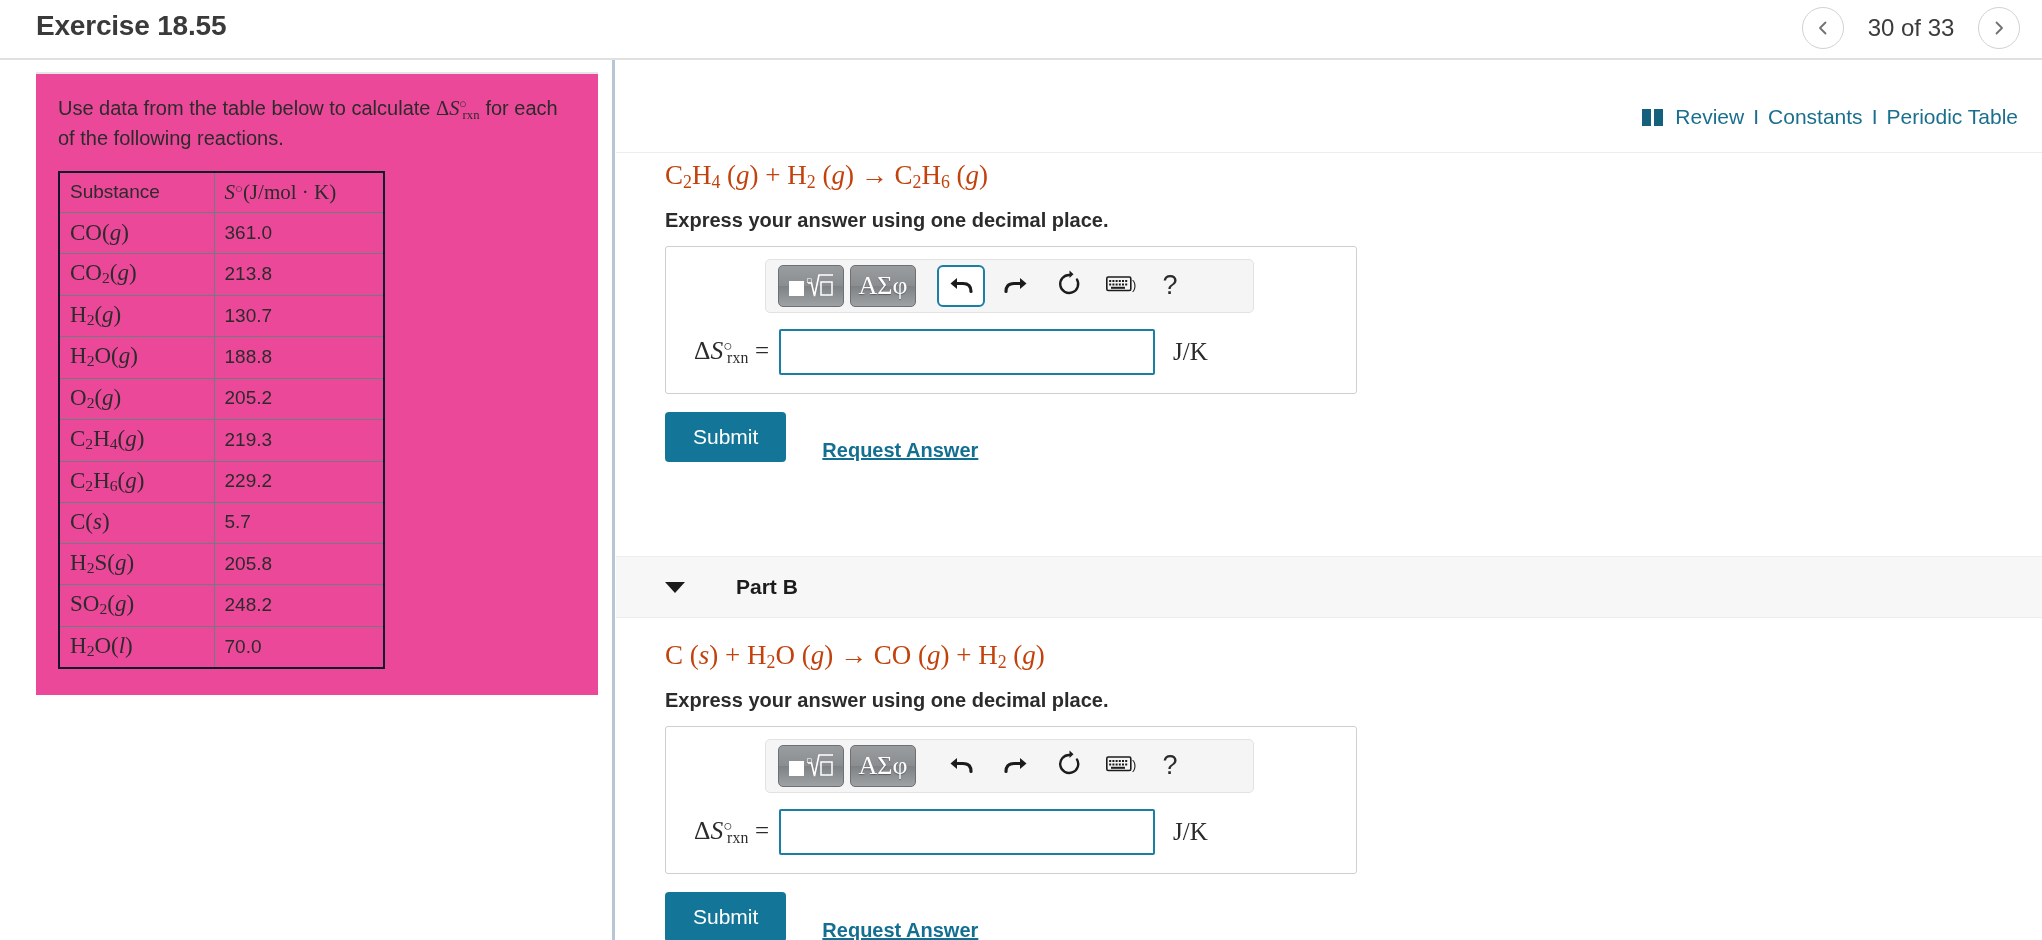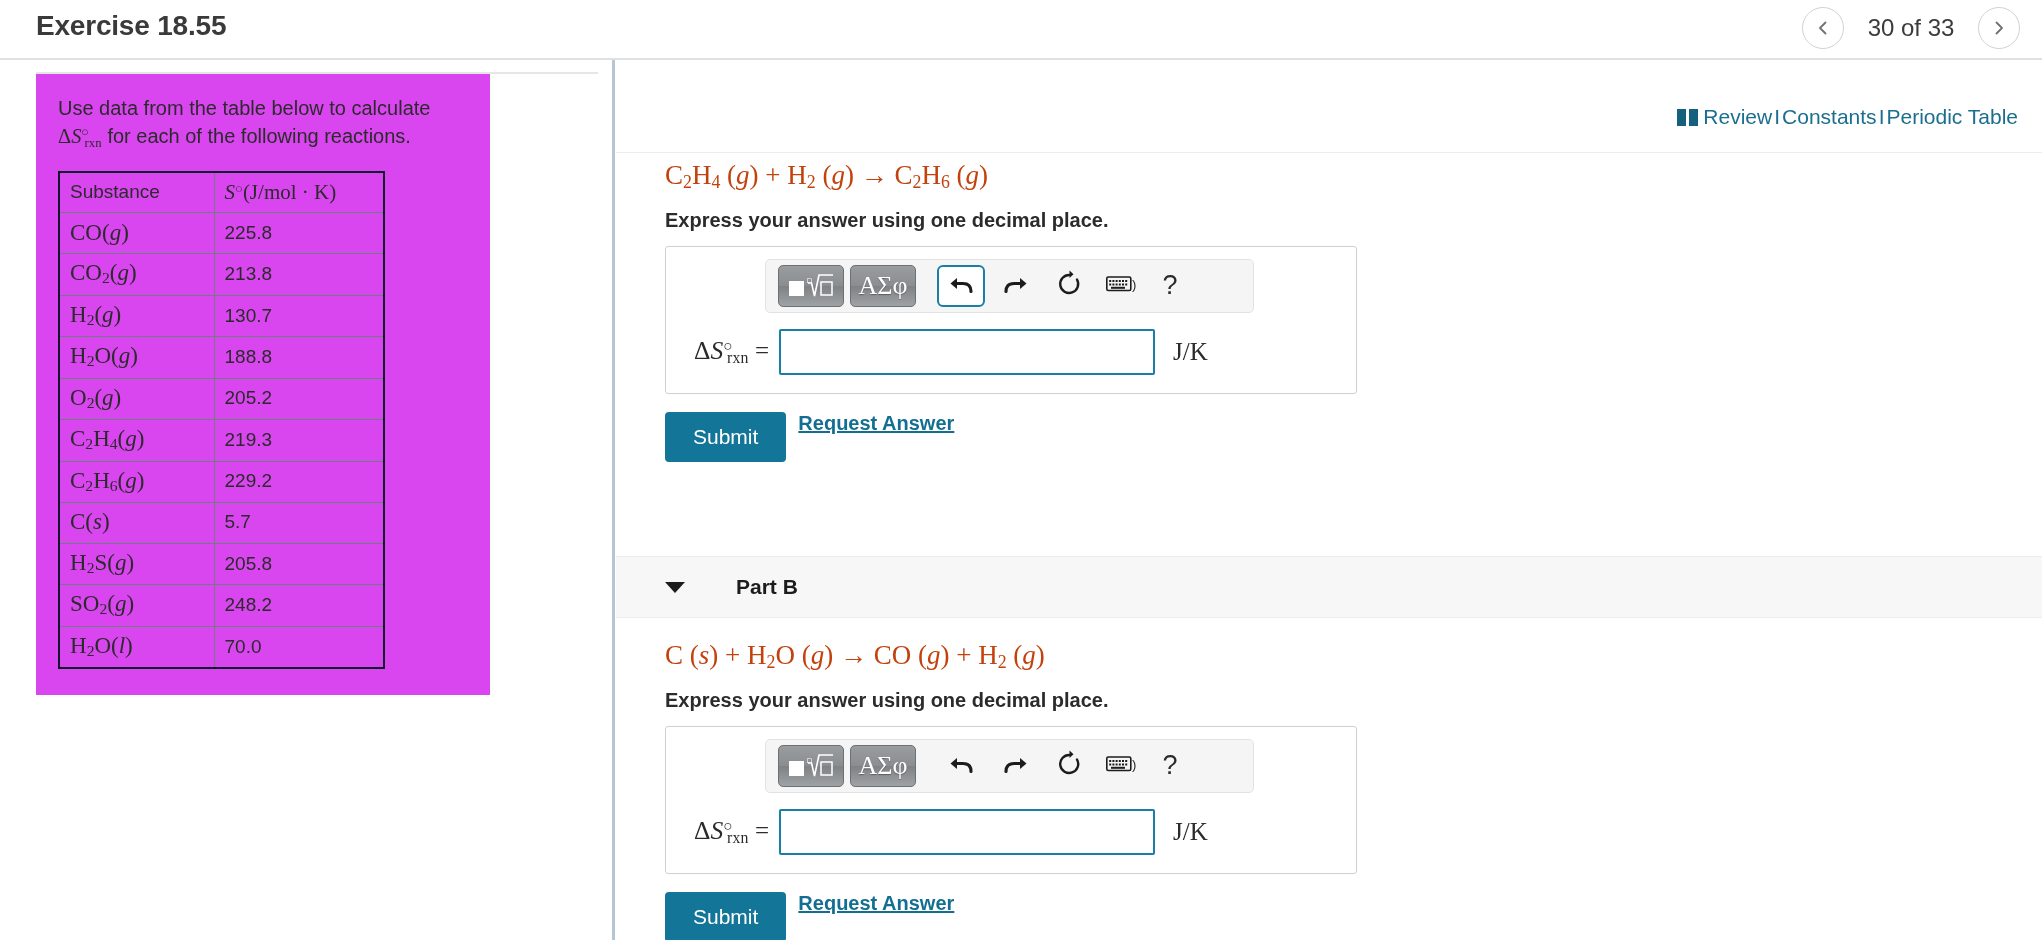--- a/index.html
+++ b/index.html
@@ -68,23 +68,23 @@
   #left-panel {
     position: absolute;
     left: 36px; top: 72px;
     width: 562px;
   }
   #left-topline {
     width: 562px; height: 2px;
     background: #e6e6e6;
   }
   #problem-card {
-    background: #d946ef;
+    background: #ec4899;
     padding: 20px 22px 26px 22px;
-    width: 454px;
+    width: 562px;
   }
   #problem-statement {
     font-size: 20px;
     line-height: 1.42;
     color: #2b2b2b;
     margin-bottom: 18px;
     max-width: 500px;
   }
   .mathit { font-family: "Liberation Serif", serif; font-style: italic; }
   .mathup { font-family: "Liberation Serif", serif; font-style: normal; }
@@ -152,20 +152,21 @@
     position: absolute;
     left: 616px; top: 60px;
     width: 1426px;
     height: 880px;
   }
   #toplinks {
     position: absolute;
     right: 24px; top: 45px;
     display: flex;
     align-items: center;
+    gap: 7px;
     font-size: 21px;
     color: #1a6e8e;
     white-space: nowrap;
   }
   #toplinks a {
     color: #1a6e8e;
     text-decoration: none;
     cursor: pointer;
   }
   #toplinks .sep { color: #1a6e8e; padding: 0 2px; }
@@ -288,23 +289,23 @@
     font-family: "Liberation Sans", sans-serif;
   }
   .answer-unit {
     font-family: "Liberation Serif", serif;
     font-size: 25px;
     margin-left: 18px;
     white-space: nowrap;
   }
   .action-row {
     display: flex;
-    align-items: flex-start;
+    align-items: flex-end;
     margin-top: 18px;
-    gap: 12px;
+    gap: 36px;
   }
   .submit-btn {
     background: #137598;
     color: #fff;
     border: none;
     border-radius: 4px;
     font-size: 21px;
     font-family: "Liberation Sans", sans-serif;
     padding: 13px 28px;
     cursor: pointer;
@@ -386,21 +387,21 @@
             <span class="th-text">Substance</span>
           </th>
           <th class="col-val">
             <span class="th-formula"><span class="mathit">S</span><span style="font-size:0.62em;vertical-align:0.5em;">○</span>(J/mol&nbsp;·&nbsp;K)</span>
           </th>
         </tr>
       </thead>
       <tbody id="table-body">
           <tr>
             <td class="col-sub"><span class="cell-formula">CO(<span class="state">g</span>)</span></td>
-            <td class="col-val"><span class="cell-value">225.8</span></td>
+            <td class="col-val"><span class="cell-value">361.0</span></td>
           </tr>
           <tr>
             <td class="col-sub"><span class="cell-formula">CO<sub>2</sub>(<span class="state">g</span>)</span></td>
             <td class="col-val"><span class="cell-value">213.8</span></td>
           </tr>
           <tr>
             <td class="col-sub"><span class="cell-formula">H<sub>2</sub>(<span class="state">g</span>)</span></td>
             <td class="col-val"><span class="cell-value">130.7</span></td>
           </tr>
           <tr>

